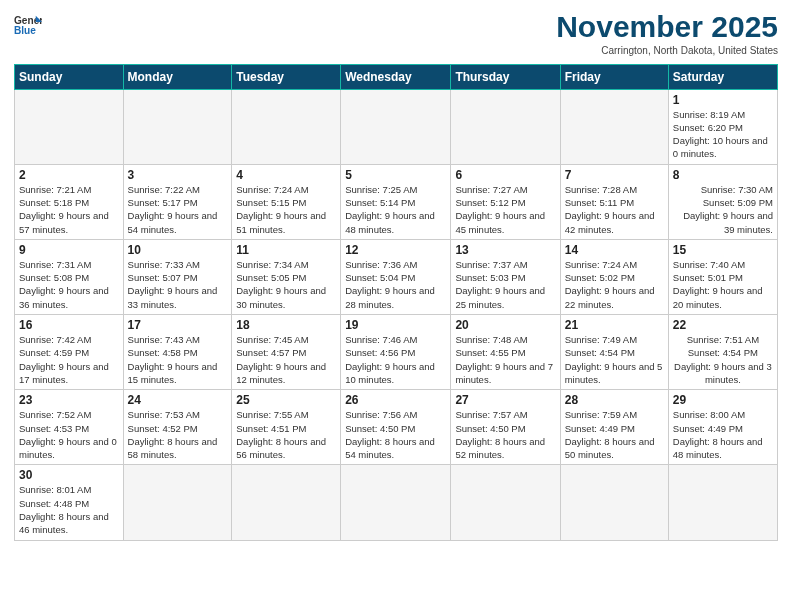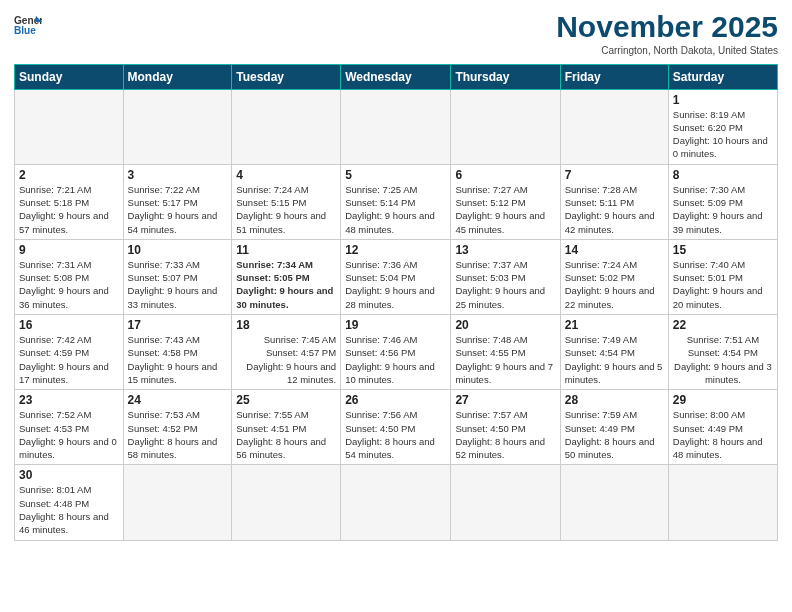--- a/index.html
+++ b/index.html
@@ -163,41 +163,41 @@
 Daylight: 9 hours and 45 minutes.</div>
           </td>
           <td>
             <span class="day-number">7</span>
             <div class="day-info" style="white-space: pre-line;">Sunrise: 7:28 AM
 Sunset: 5:11 PM
 Daylight: 9 hours and 42 minutes.</div>
           </td>
           <td>
             <span class="day-number">8</span>
-            <div class="day-info" style="white-space: pre-line;">Sunrise: 7:30 AM
+            <div class="day-info" style="white-space: pre-line; text-align: right;">Sunrise: 7:30 AM
 Sunset: 5:09 PM
 Daylight: 9 hours and 39 minutes.</div>
           </td>
         </tr>
         <tr>
           <td>
             <span class="day-number">9</span>
             <div class="day-info" style="white-space: pre-line;">Sunrise: 7:31 AM
 Sunset: 5:08 PM
 Daylight: 9 hours and 36 minutes.</div>
           </td>
           <td>
             <span class="day-number">10</span>
             <div class="day-info" style="white-space: pre-line;">Sunrise: 7:33 AM
 Sunset: 5:07 PM
 Daylight: 9 hours and 33 minutes.</div>
           </td>
           <td>
             <span class="day-number">11</span>
-            <div class="day-info" style="white-space: pre-line; font-weight: bold;">Sunrise: 7:34 AM
+            <div class="day-info" style="white-space: pre-line;">Sunrise: 7:34 AM
 Sunset: 5:05 PM
 Daylight: 9 hours and 30 minutes.</div>
           </td>
           <td>
             <span class="day-number">12</span>
             <div class="day-info" style="white-space: pre-line;">Sunrise: 7:36 AM
 Sunset: 5:04 PM
 Daylight: 9 hours and 28 minutes.</div>
           </td>
           <td>
@@ -227,21 +227,21 @@
 Daylight: 9 hours and 17 minutes.</div>
           </td>
           <td>
             <span class="day-number">17</span>
             <div class="day-info" style="white-space: pre-line;">Sunrise: 7:43 AM
 Sunset: 4:58 PM
 Daylight: 9 hours and 15 minutes.</div>
           </td>
           <td>
             <span class="day-number">18</span>
-            <div class="day-info" style="white-space: pre-line; text-align: right;">Sunrise: 7:45 AM
+            <div class="day-info" style="white-space: pre-line;">Sunrise: 7:45 AM
 Sunset: 4:57 PM
 Daylight: 9 hours and 12 minutes.</div>
           </td>
           <td>
             <span class="day-number">19</span>
             <div class="day-info" style="white-space: pre-line;">Sunrise: 7:46 AM
 Sunset: 4:56 PM
 Daylight: 9 hours and 10 minutes.</div>
           </td>
           <td>

